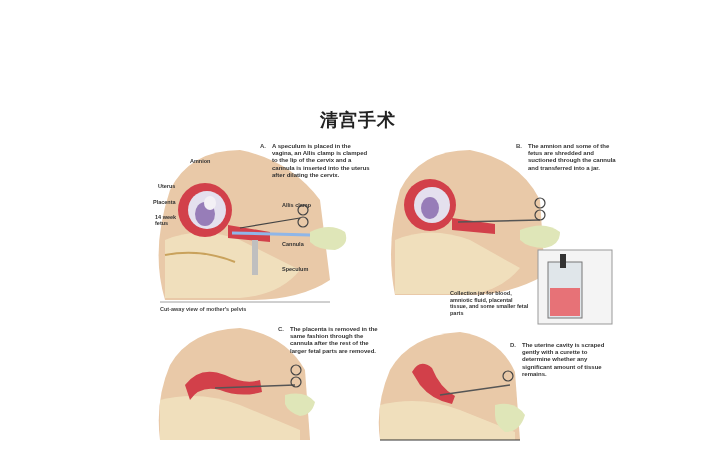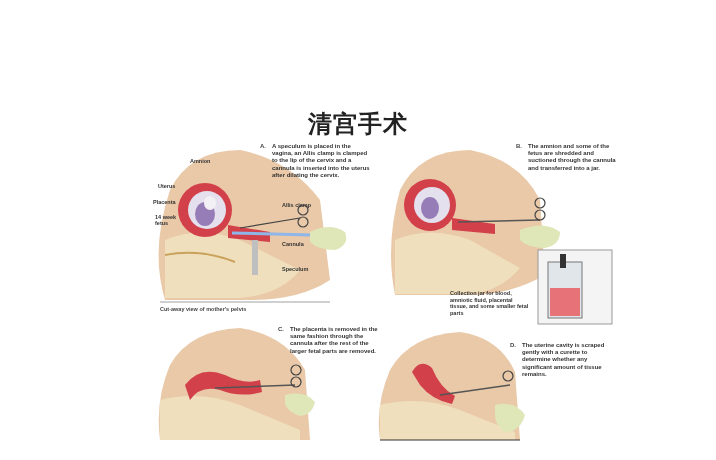--- a/index.html
+++ b/index.html
@@ -1,17 +1,17 @@
 <!DOCTYPE html>
 <html><head>
 <meta charset="utf-8">
 <style>
   html, body { margin:0; padding:0; }
   body { width:716px; height:460px; background:#ffffff; position:relative; overflow:hidden; font-family:"Liberation Sans", sans-serif; }
-  .title { position:absolute; left:0; width:716px; top:108px; text-align:center; font-family:"DejaVu Sans", sans-serif; font-size:24px; font-weight:bold; color:#222; letter-spacing:1px; }
+  .title { position:absolute; left:0; width:716px; top:108px; text-align:center; font-family:"DejaVu Sans", sans-serif; font-size:18px; font-weight:bold; color:#222; letter-spacing:1px; }
   .panel { position:absolute; }
   .cap { position:absolute; font-size:6px; line-height:7.2px; color:#333; font-weight:bold; }
   .cap .letter { position:absolute; left:-12px; top:0; font-weight:bold; color:#444; }
   .lbl { position:absolute; font-size:5.5px; color:#333; font-weight:bold; white-space:nowrap; }
   .footnote { position:absolute; font-size:5.5px; color:#444; font-weight:bold; white-space:nowrap; }
   svg { position:absolute; overflow:visible; }
 </style>
 </head>
 <body>
 

